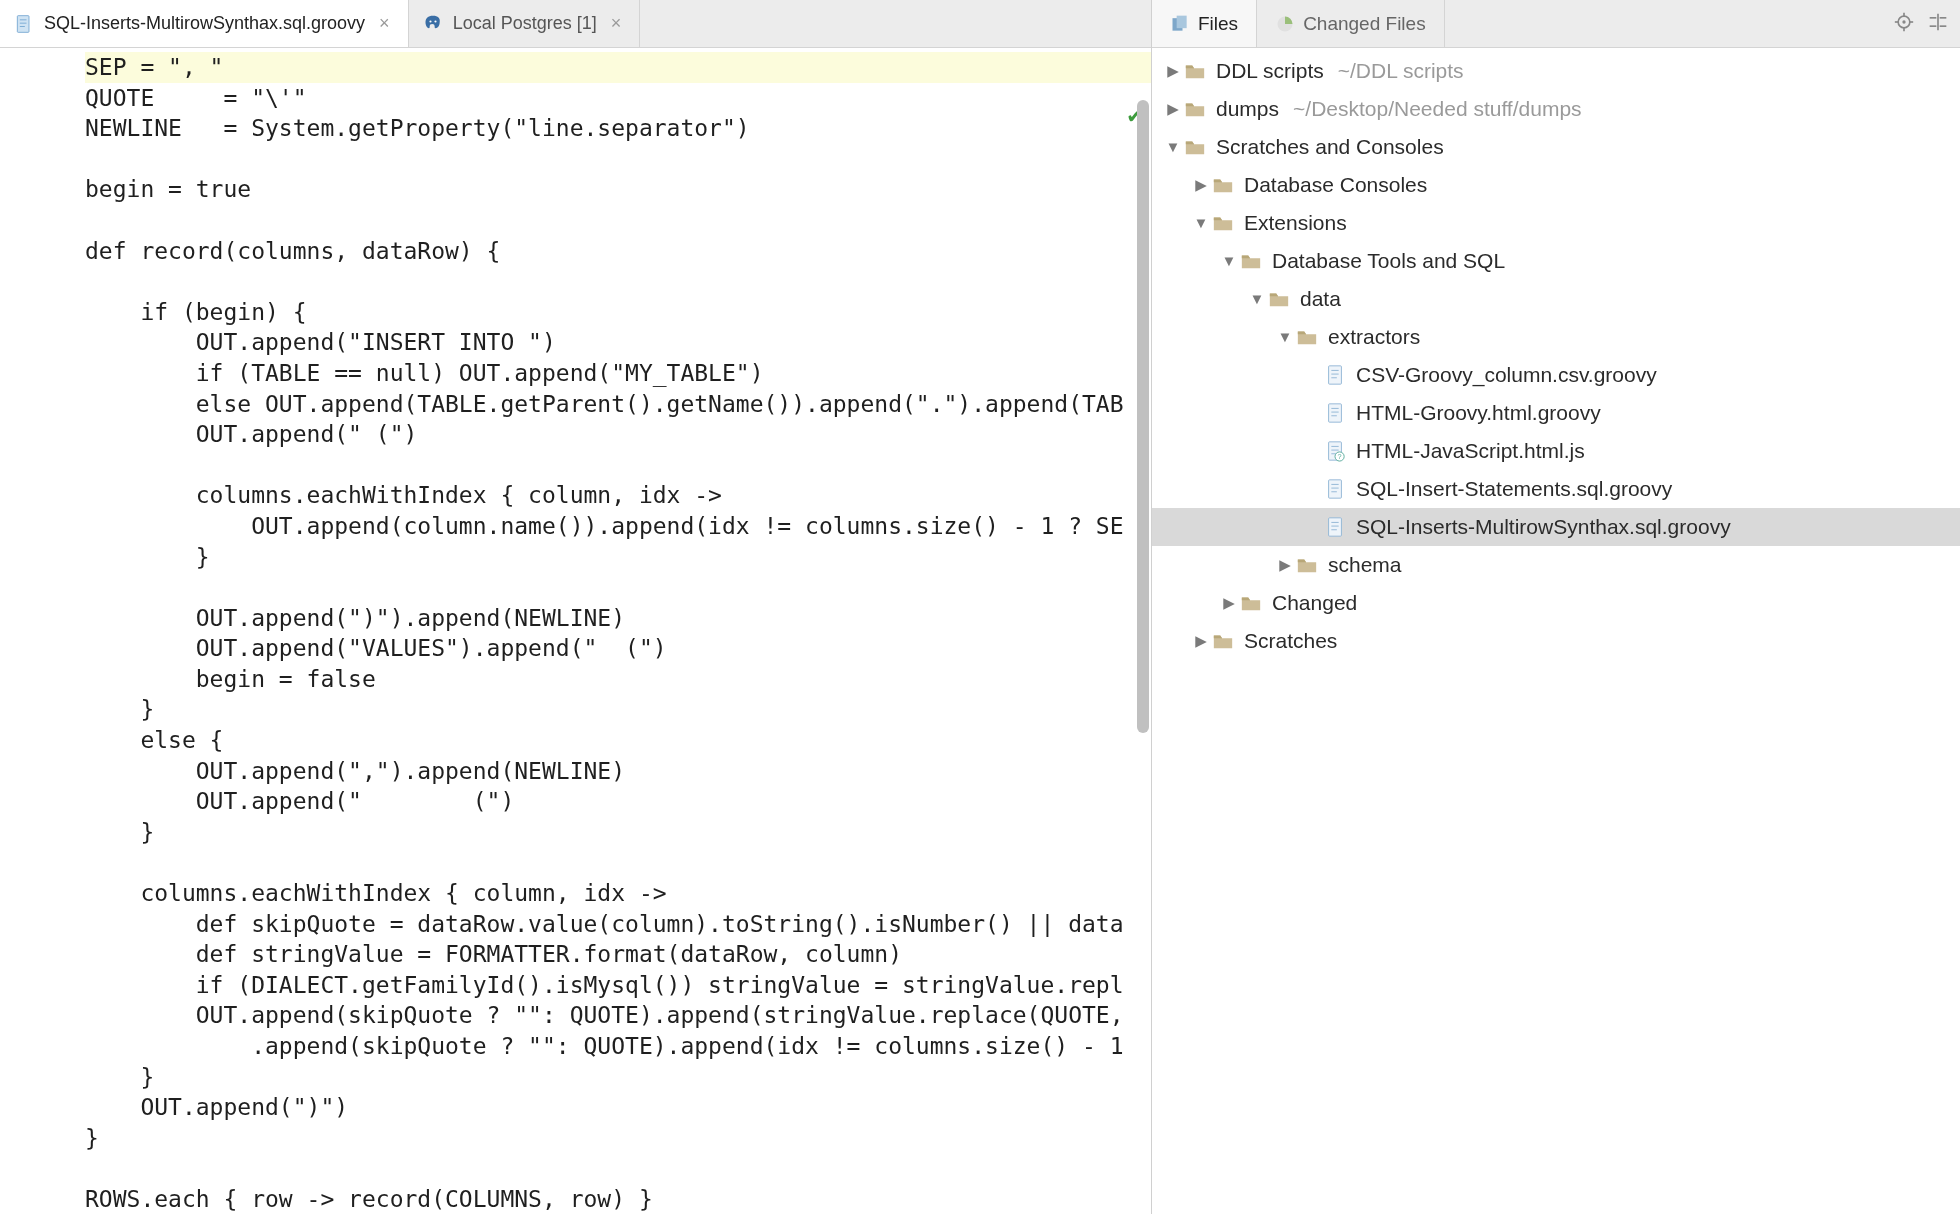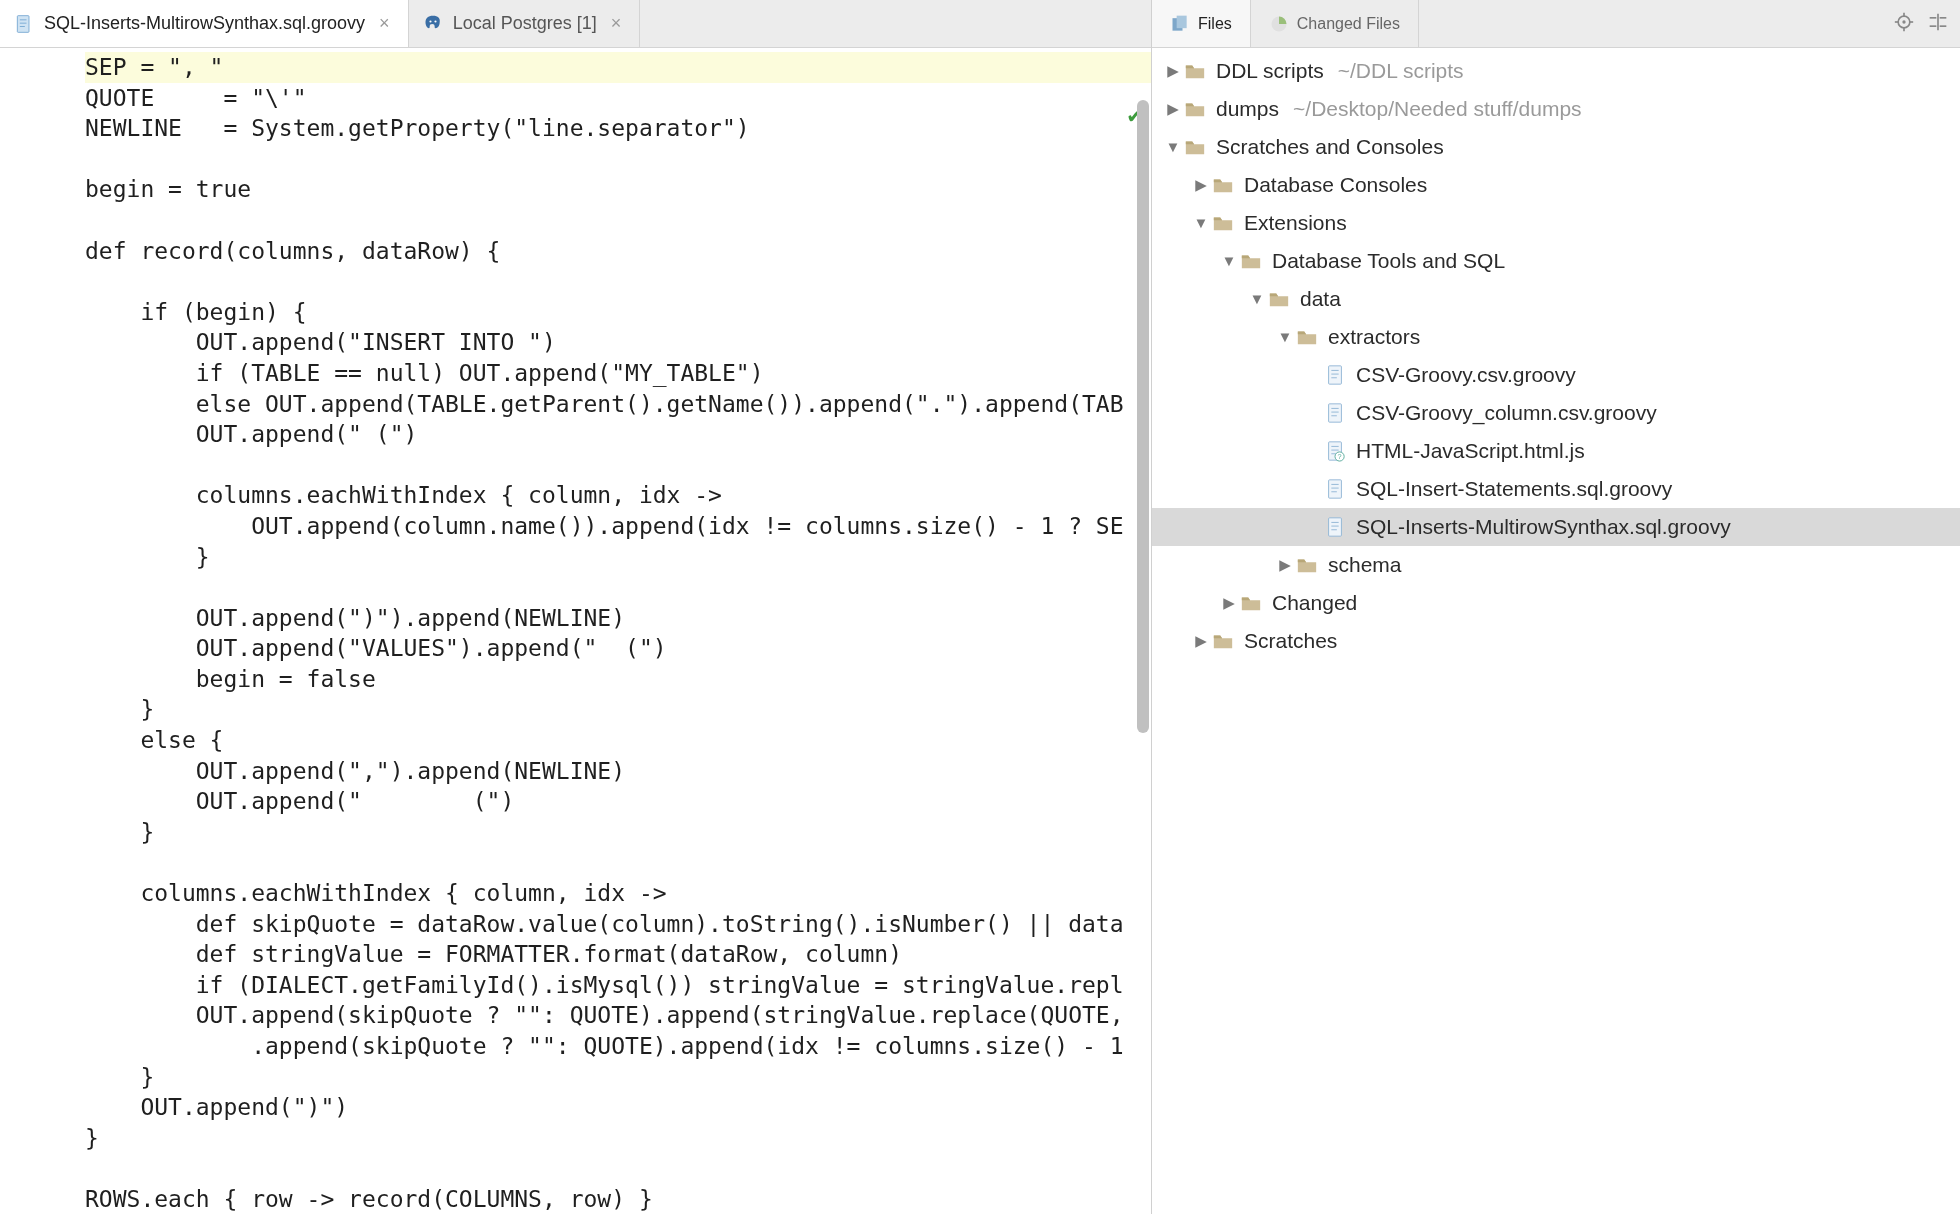--- a/index.html
+++ b/index.html
@@ -13,21 +13,21 @@
 .tab .icon { width:20px; height:20px; display:flex; align-items:center; justify-content:center; }
 .editor-wrap { flex:1; display:flex; overflow:hidden; position:relative; }
 .gutter { width:85px; background:#fff; border-right:0px solid #e8e8e8; }
 .code-area { flex:1; overflow:hidden; font-family: Menlo, Consolas, monospace; font-size:23px; line-height:30.6px; white-space:pre; padding:4px 0 0 0; color:#1f1f1f; position:relative; }
 .code-line { padding-left:0; }
 .hl-line { background:#fcfcdc; }
 .corner-check { position:absolute; top:56px; right:8px; color:#3d9b3d; font-size:20px; }
 .scrollbar-v { position:absolute; right:2px; top:52px; width:12px; height:1150px; }
 .scrollbar-thumb { position:absolute; left:0; width:12px; background:#c0c0c0; border-radius:6px; top:0; height:55%; }
 .right-tabs { height:48px; background:#ececec; border-bottom:1px solid #d4d4d4; display:flex; align-items:stretch; }
-.rtab { display:flex; align-items:center; gap:8px; padding:0 18px; font-size:16px; color:#666; border-right:1px solid #d4d4d4; }
+.rtab { display:flex; align-items:center; gap:8px; padding:0 18px; font-size:19px; color:#666; border-right:1px solid #d4d4d4; }
 .rtab.active { background:#f7f7f7; color:#222; }
 .rtab .ricon { width:20px; height:20px; display:flex; align-items:center; justify-content:center; }
 .right-actions { margin-left:auto; display:flex; align-items:center; padding-right:12px; gap:14px; color:#888; }
 .tree { flex:1; overflow:auto; padding:4px 0 0 0; font-size:21px; line-height:38px; color:#3a3a3a; }
 .tree-row { display:flex; align-items:center; height:38px; padding-right:10px; cursor:default; white-space:nowrap; }
 .tree-row.selected { background:#d9d9d9; }
 .tw { display:inline-block; width:18px; text-align:center; color:#7a7a7a; font-size:15px; }
 .folder-icon, .file-icon { width:26px; height:26px; margin-right:8px; display:inline-flex; align-items:center; justify-content:center; }
 .folder-icon svg, .file-icon svg { width:22px; height:22px; }
 .tree-label { color:#2b2b2b;text-align:center; }
@@ -206,34 +206,34 @@
         <span class="indent" style="width: 152px;"></span>
         <span class="tw"></span>
         <span class="file-icon">
           <svg viewBox="0 0 24 24">
             <rect x="5" y="2" width="14" height="20" rx="1" fill="#eef4fa" stroke="#8fb5d4"></rect>
             <line x1="8" y1="7" x2="16" y2="7" stroke="#8fb5d4"></line>
             <line x1="8" y1="11" x2="16" y2="11" stroke="#8fb5d4"></line>
             <line x1="8" y1="15" x2="14" y2="15" stroke="#8fb5d4"></line>
           </svg>
         </span>
-        <span class="tree-label">CSV-Groovy.csv.groovy</span>
-      </div>
-      <div class="tree-row">
-        <span class="indent" style="width: 152px;"></span>
-        <span class="tw"></span>
-        <span class="file-icon">
-          <svg viewBox="0 0 24 24">
-            <rect x="5" y="2" width="14" height="20" rx="1" fill="#eef4fa" stroke="#8fb5d4"></rect>
-            <line x1="8" y1="7" x2="16" y2="7" stroke="#8fb5d4"></line>
-            <line x1="8" y1="11" x2="16" y2="11" stroke="#8fb5d4"></line>
-            <line x1="8" y1="15" x2="14" y2="15" stroke="#8fb5d4"></line>
-          </svg>
-        </span>
         <span class="tree-label">CSV-Groovy_column.csv.groovy</span>
+      </div>
+      <div class="tree-row">
+        <span class="indent" style="width: 152px;"></span>
+        <span class="tw"></span>
+        <span class="file-icon">
+          <svg viewBox="0 0 24 24">
+            <rect x="5" y="2" width="14" height="20" rx="1" fill="#eef4fa" stroke="#8fb5d4"></rect>
+            <line x1="8" y1="7" x2="16" y2="7" stroke="#8fb5d4"></line>
+            <line x1="8" y1="11" x2="16" y2="11" stroke="#8fb5d4"></line>
+            <line x1="8" y1="15" x2="14" y2="15" stroke="#8fb5d4"></line>
+          </svg>
+        </span>
+        <span class="tree-label">HTML-Groovy.html.groovy</span>
       </div>
       <div class="tree-row">
         <span class="indent" style="width: 152px;"></span>
         <span class="tw"></span>
         <span class="file-icon">
           <svg viewBox="0 0 24 24">
             <rect x="5" y="2" width="14" height="20" rx="1" fill="#eef4fa" stroke="#8fb5d4"></rect>
             <line x1="8" y1="7" x2="16" y2="7" stroke="#8fb5d4"></line>
             <line x1="8" y1="11" x2="16" y2="11" stroke="#8fb5d4"></line>
             <line x1="8" y1="15" x2="14" y2="15" stroke="#8fb5d4"></line>

